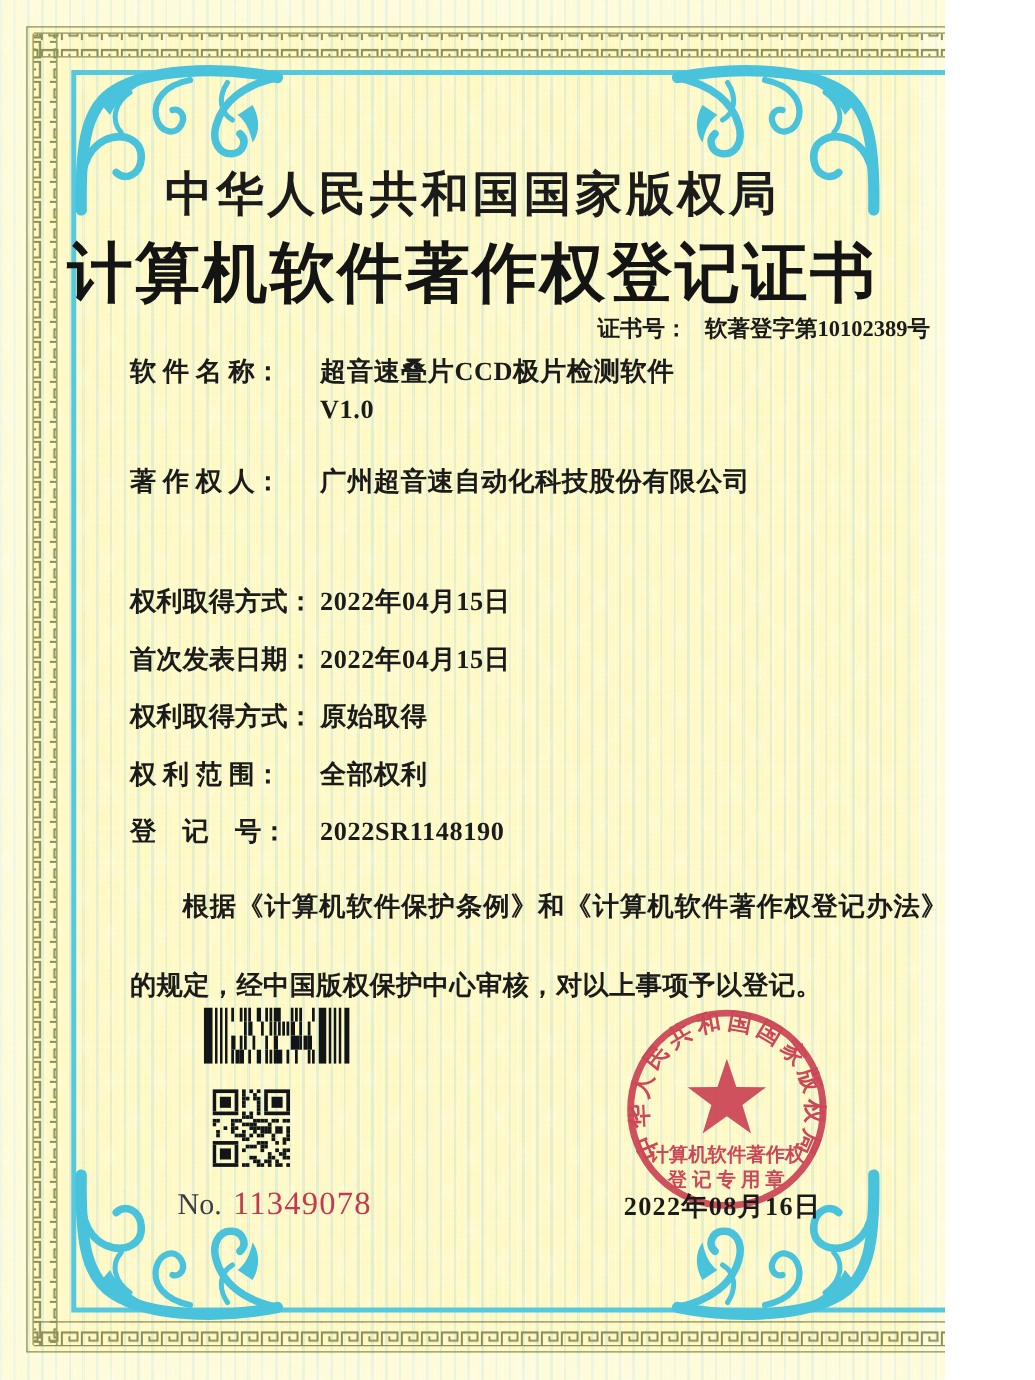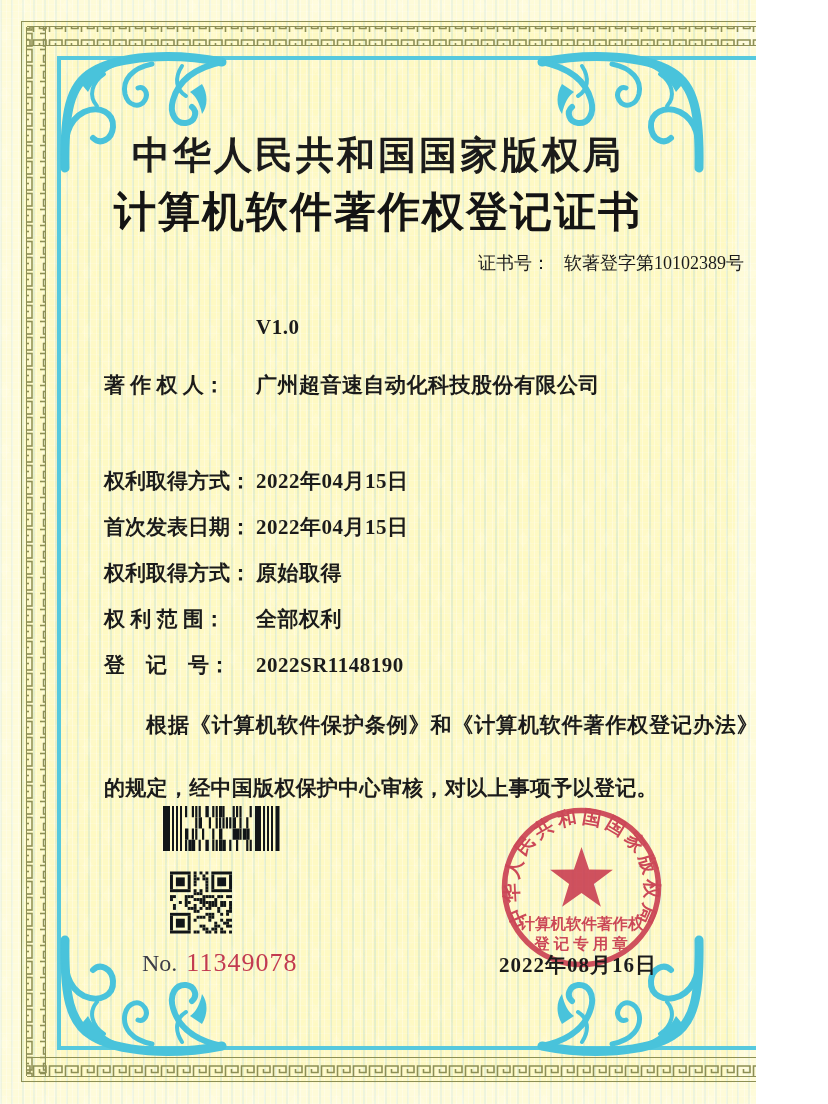--- a/index.html
+++ b/index.html
@@ -24,22 +24,22 @@
   .corner{position:absolute;width:172px;height:122px;pointer-events:none}
   .corner svg{width:100%;height:100%;overflow:visible}
   .c-tl{left:52px;top:50px}
   .c-tr{right:44px;top:50px;transform:scaleX(-1)}
   .c-bl{left:52px;bottom:46px;transform:scaleY(-1)}
   .c-br{right:44px;bottom:46px;transform:scale(-1,-1)}
 
   .authority{position:absolute;top:130px;left:0;right:0;text-align:center;
              font-size:38px;font-weight:bold;letter-spacing:3px}
   .cert-title{position:absolute;top:184px;left:0;right:0;text-align:center;
-             font-size:42px;font-weight:bold;letter-spacing:2px;color:#141414}
-  .certno{position:absolute;top:251px;left:478px;font-size:18px;font-weight:normal;white-space:nowrap}
+             font-size:52px;font-weight:bold;letter-spacing:2px;color:#141414}
+  .certno{position:absolute;top:251px;left:478px;font-size:18px;font-weight:bold;white-space:nowrap}
   .certno .v{margin-left:14px}
 
   .row{position:absolute;left:104px;font-size:21px;font-weight:bold;white-space:nowrap;letter-spacing:.5px}
   .row .lbl{display:inline-block;width:152px;letter-spacing:0}
   .r1{top:283px}.r1b{top:315px;left:256px}.r2{top:371px}
   .r3{top:467px}.r4{top:513px}.r5{top:559px}.r6{top:605px}.r7{top:651px}
 
   .statement{position:absolute;left:104px;top:694px;width:654px;font-size:21px;font-weight:bold;
              line-height:63px;text-indent:2em;letter-spacing:.3px;text-align:justify}
 
@@ -112,20 +112,23 @@
   <div class="corner c-br"><svg viewBox="0 0 172 122">
         <use href="#flourish"></use>
       </svg></div>
 
   <div class="authority">中华人民共和国国家版权局</div>
   <div class="cert-title">计算机软件著作权登记证书</div>
   <div class="certno">
     <span>证书号：</span><span class="v">软著登字第10102389号</span>
   </div>
 
+  <div class="row r1">
+    <span class="lbl">软 件 名 称：</span><span>超音速叠片CCD极片检测软件</span>
+  </div>
   <div class="row r1b">
     <span>V1.0</span>
   </div>
   <div class="row r2">
     <span class="lbl">著 作 权 人：</span><span>广州超音速自动化科技股份有限公司</span>
   </div>
   <div class="row r3">
     <span class="lbl">权利取得方式：</span><span>2022年04月15日</span>
   </div>
   <div class="row r4">

